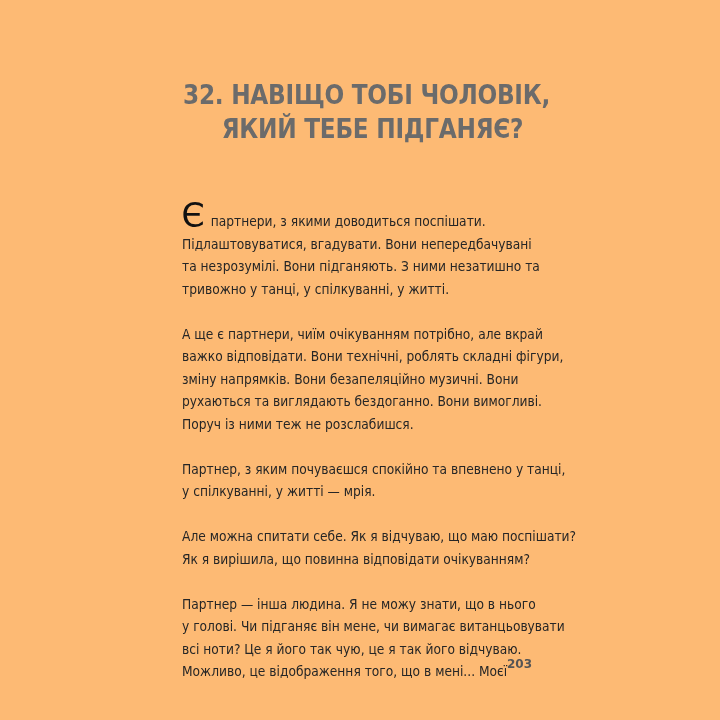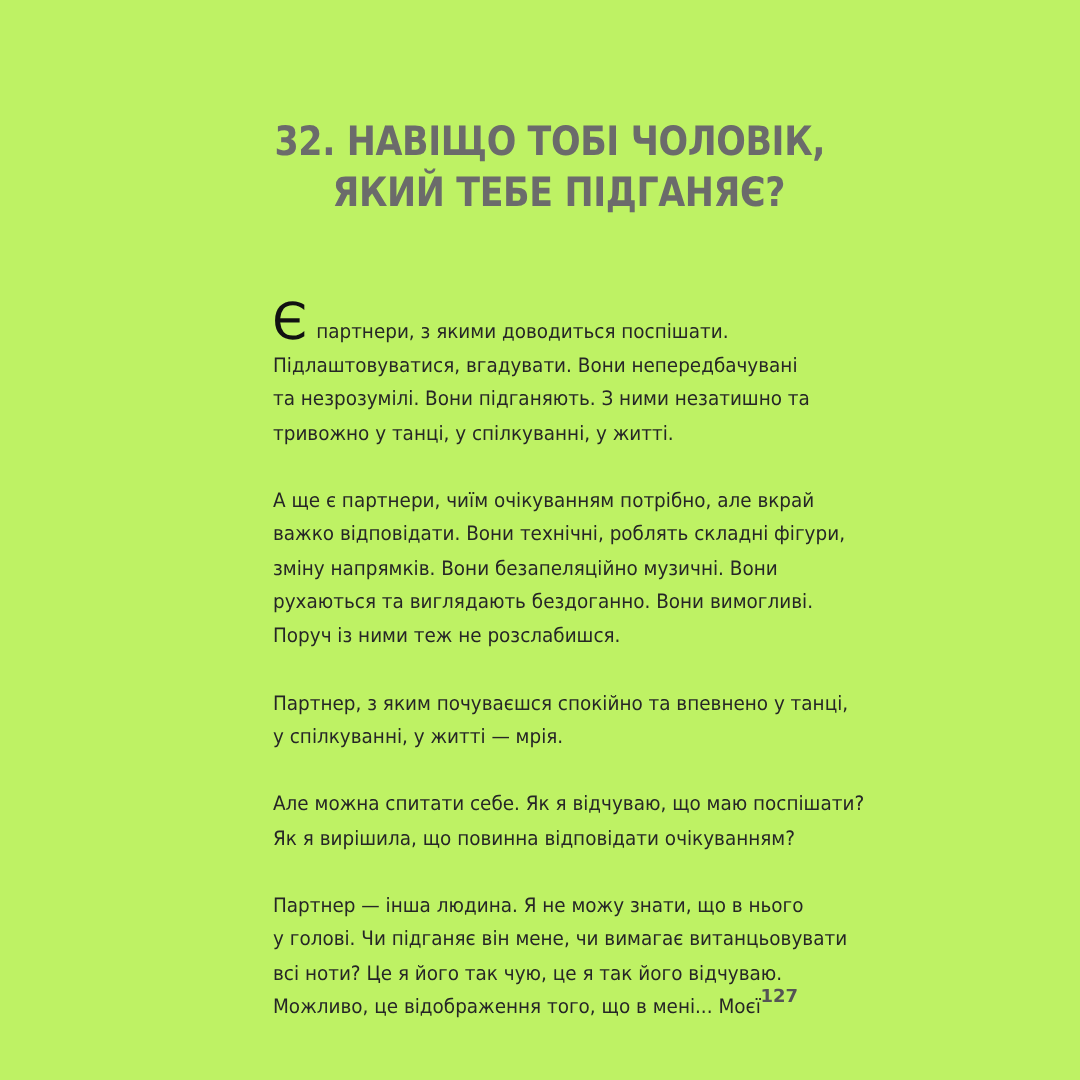--- a/index.html
+++ b/index.html
@@ -11,21 +11,21 @@
       width: 720px;
       height: 720px;
       position: relative;
       overflow: hidden;
       font-family: "Liberation Sans", "DejaVu Sans", sans-serif;
     }
     .page {
       position: absolute;
       left: 0; top: 0;
       width: 720px; height: 720px;
-      background: #bef264;
+      background: #fdba74;
     }
     .chapter-title {
       position: absolute;
       left: 183px;
       top: 78px;
       margin: 0;
       font-family: "DejaVu Sans", "Liberation Sans", sans-serif;
       font-weight: bold;
       font-size: 27px;
       line-height: 34px;
@@ -120,15 +120,15 @@
 
     <p class="paragraph">
       <span class="ln">Партнер — інша людина. Я не можу знати, що в нього</span>
       <span class="ln">у голові. Чи підганяє він мене, чи вимагає витанцьовувати</span>
       <span class="ln">всі ноти? Це я його так чую, це я так його відчуваю.</span>
       <span class="ln">Можливо, це відображення того, що в мені... Моєї</span>
     </p>
 
   </div>
 
-  <div class="page-number">127</div>
+  <div class="page-number">203</div>
 
 </div>
 
 </body></html>

